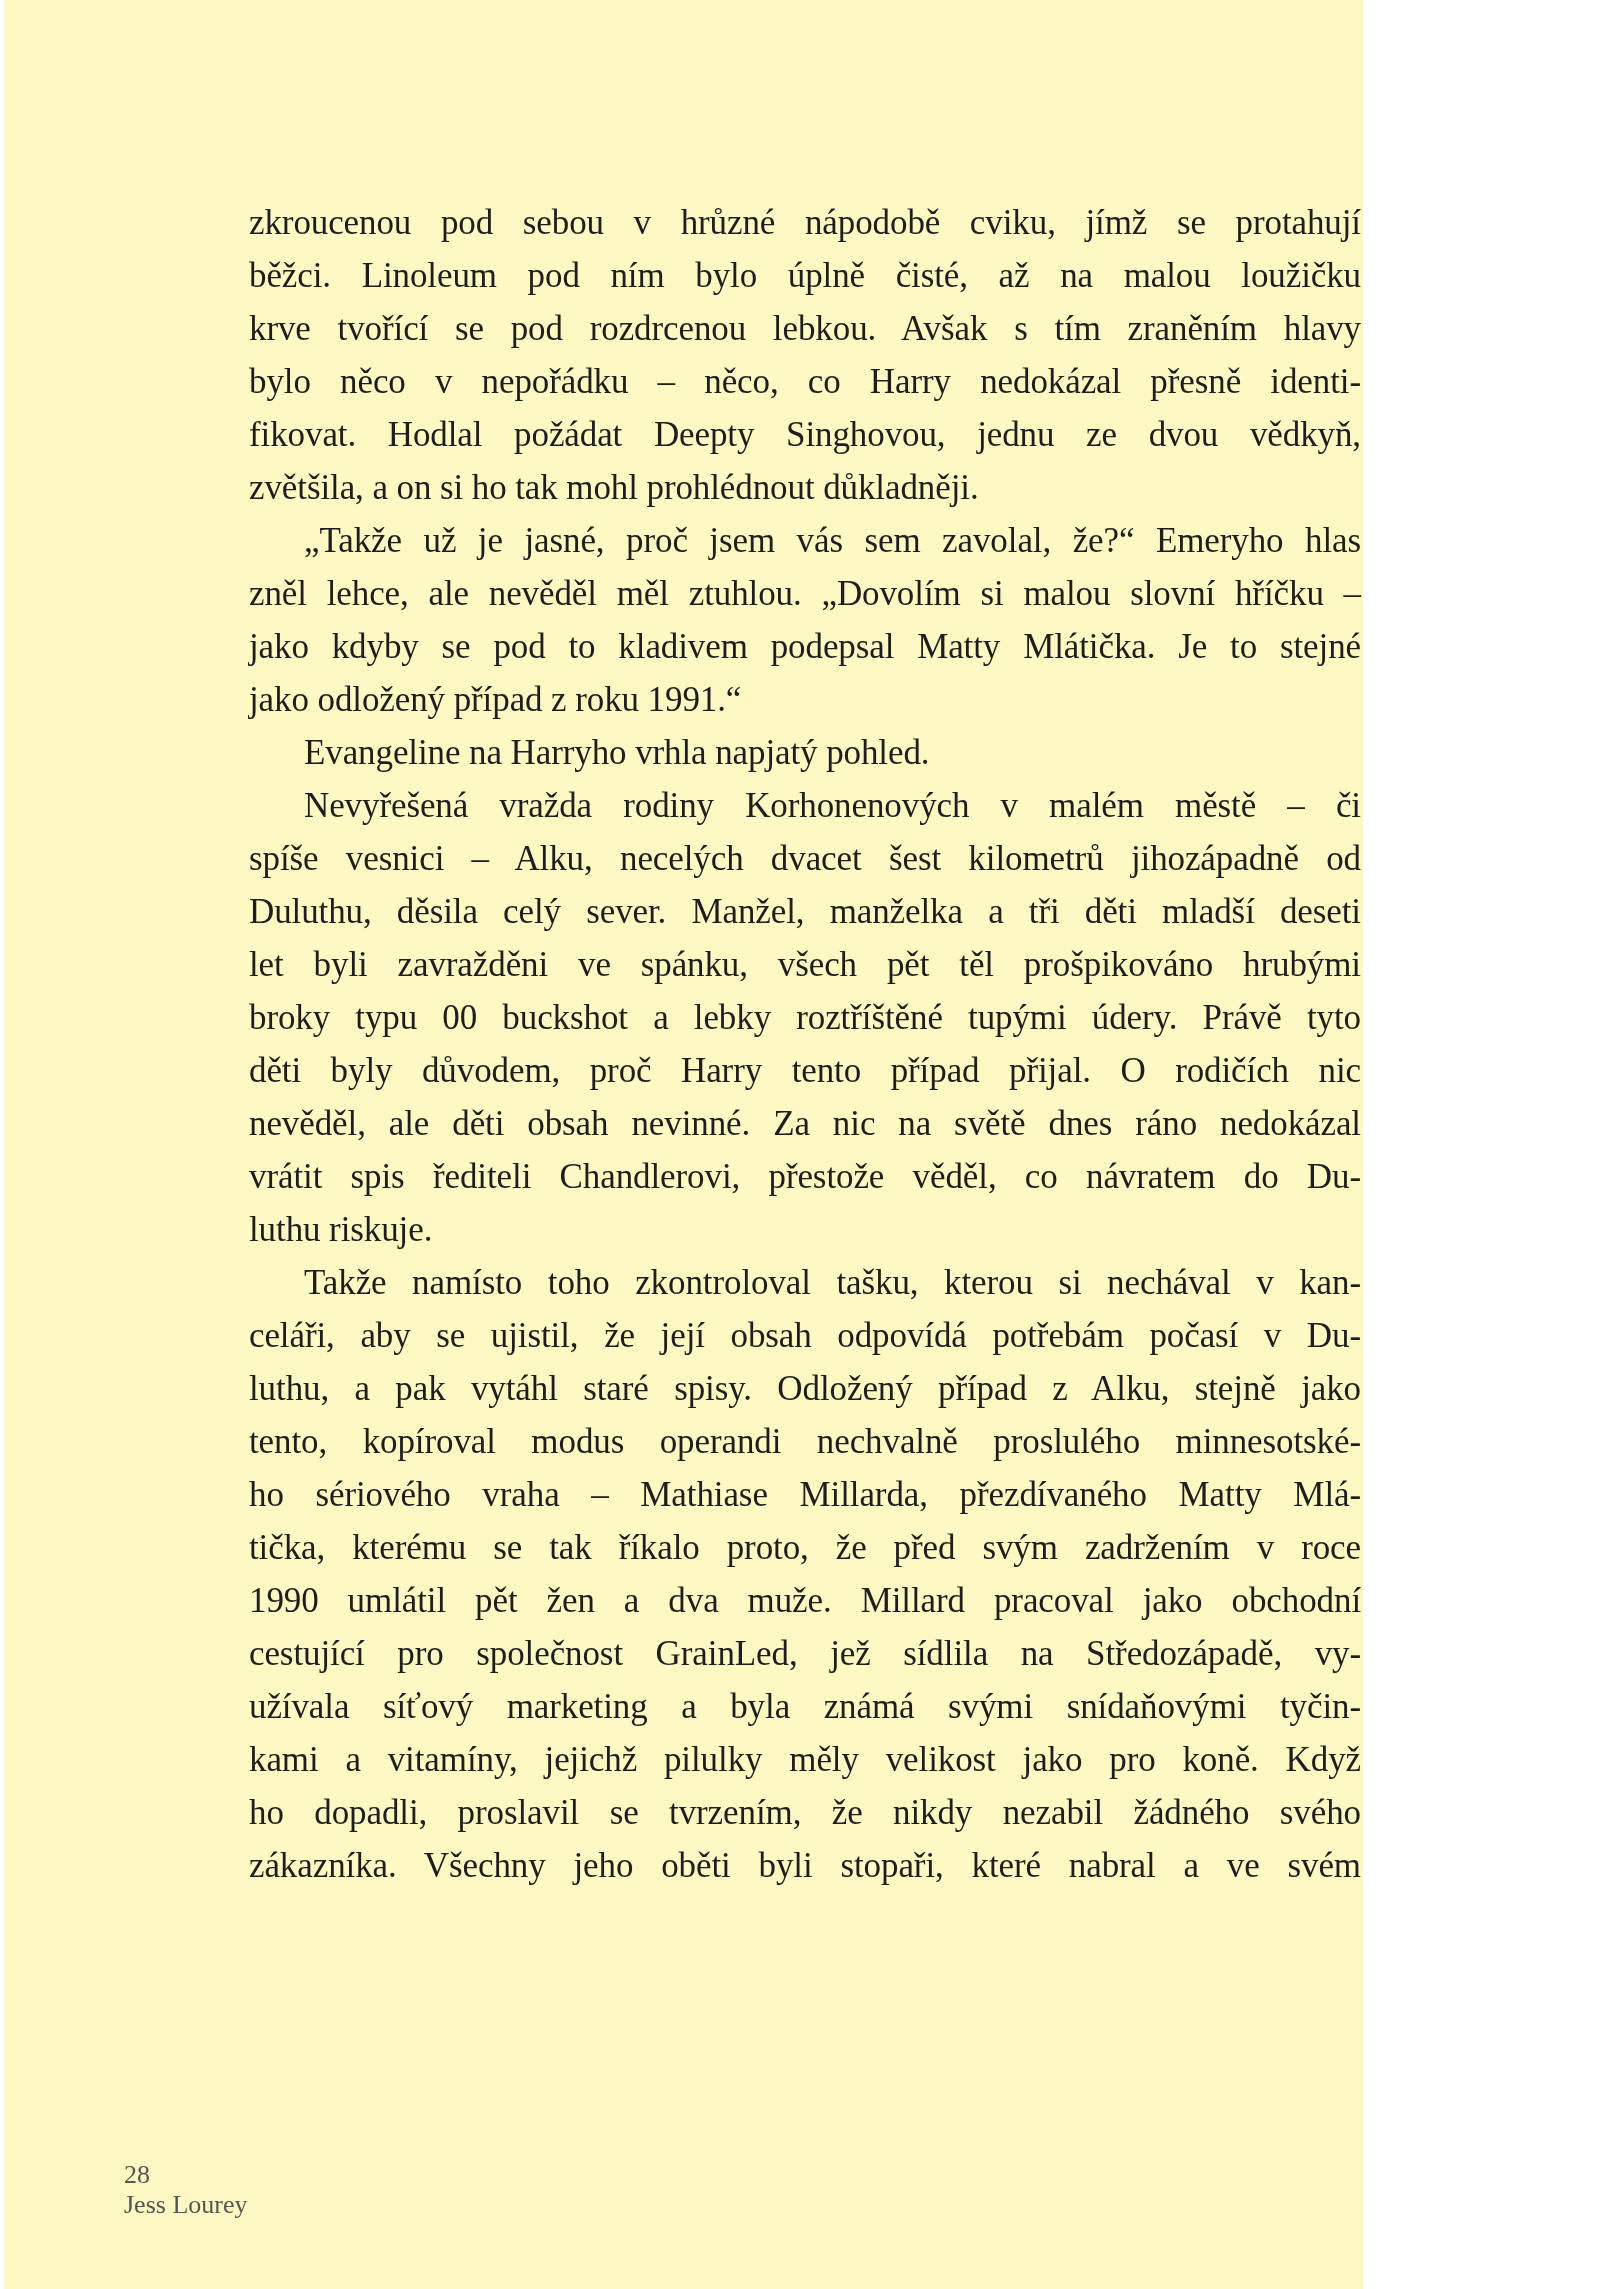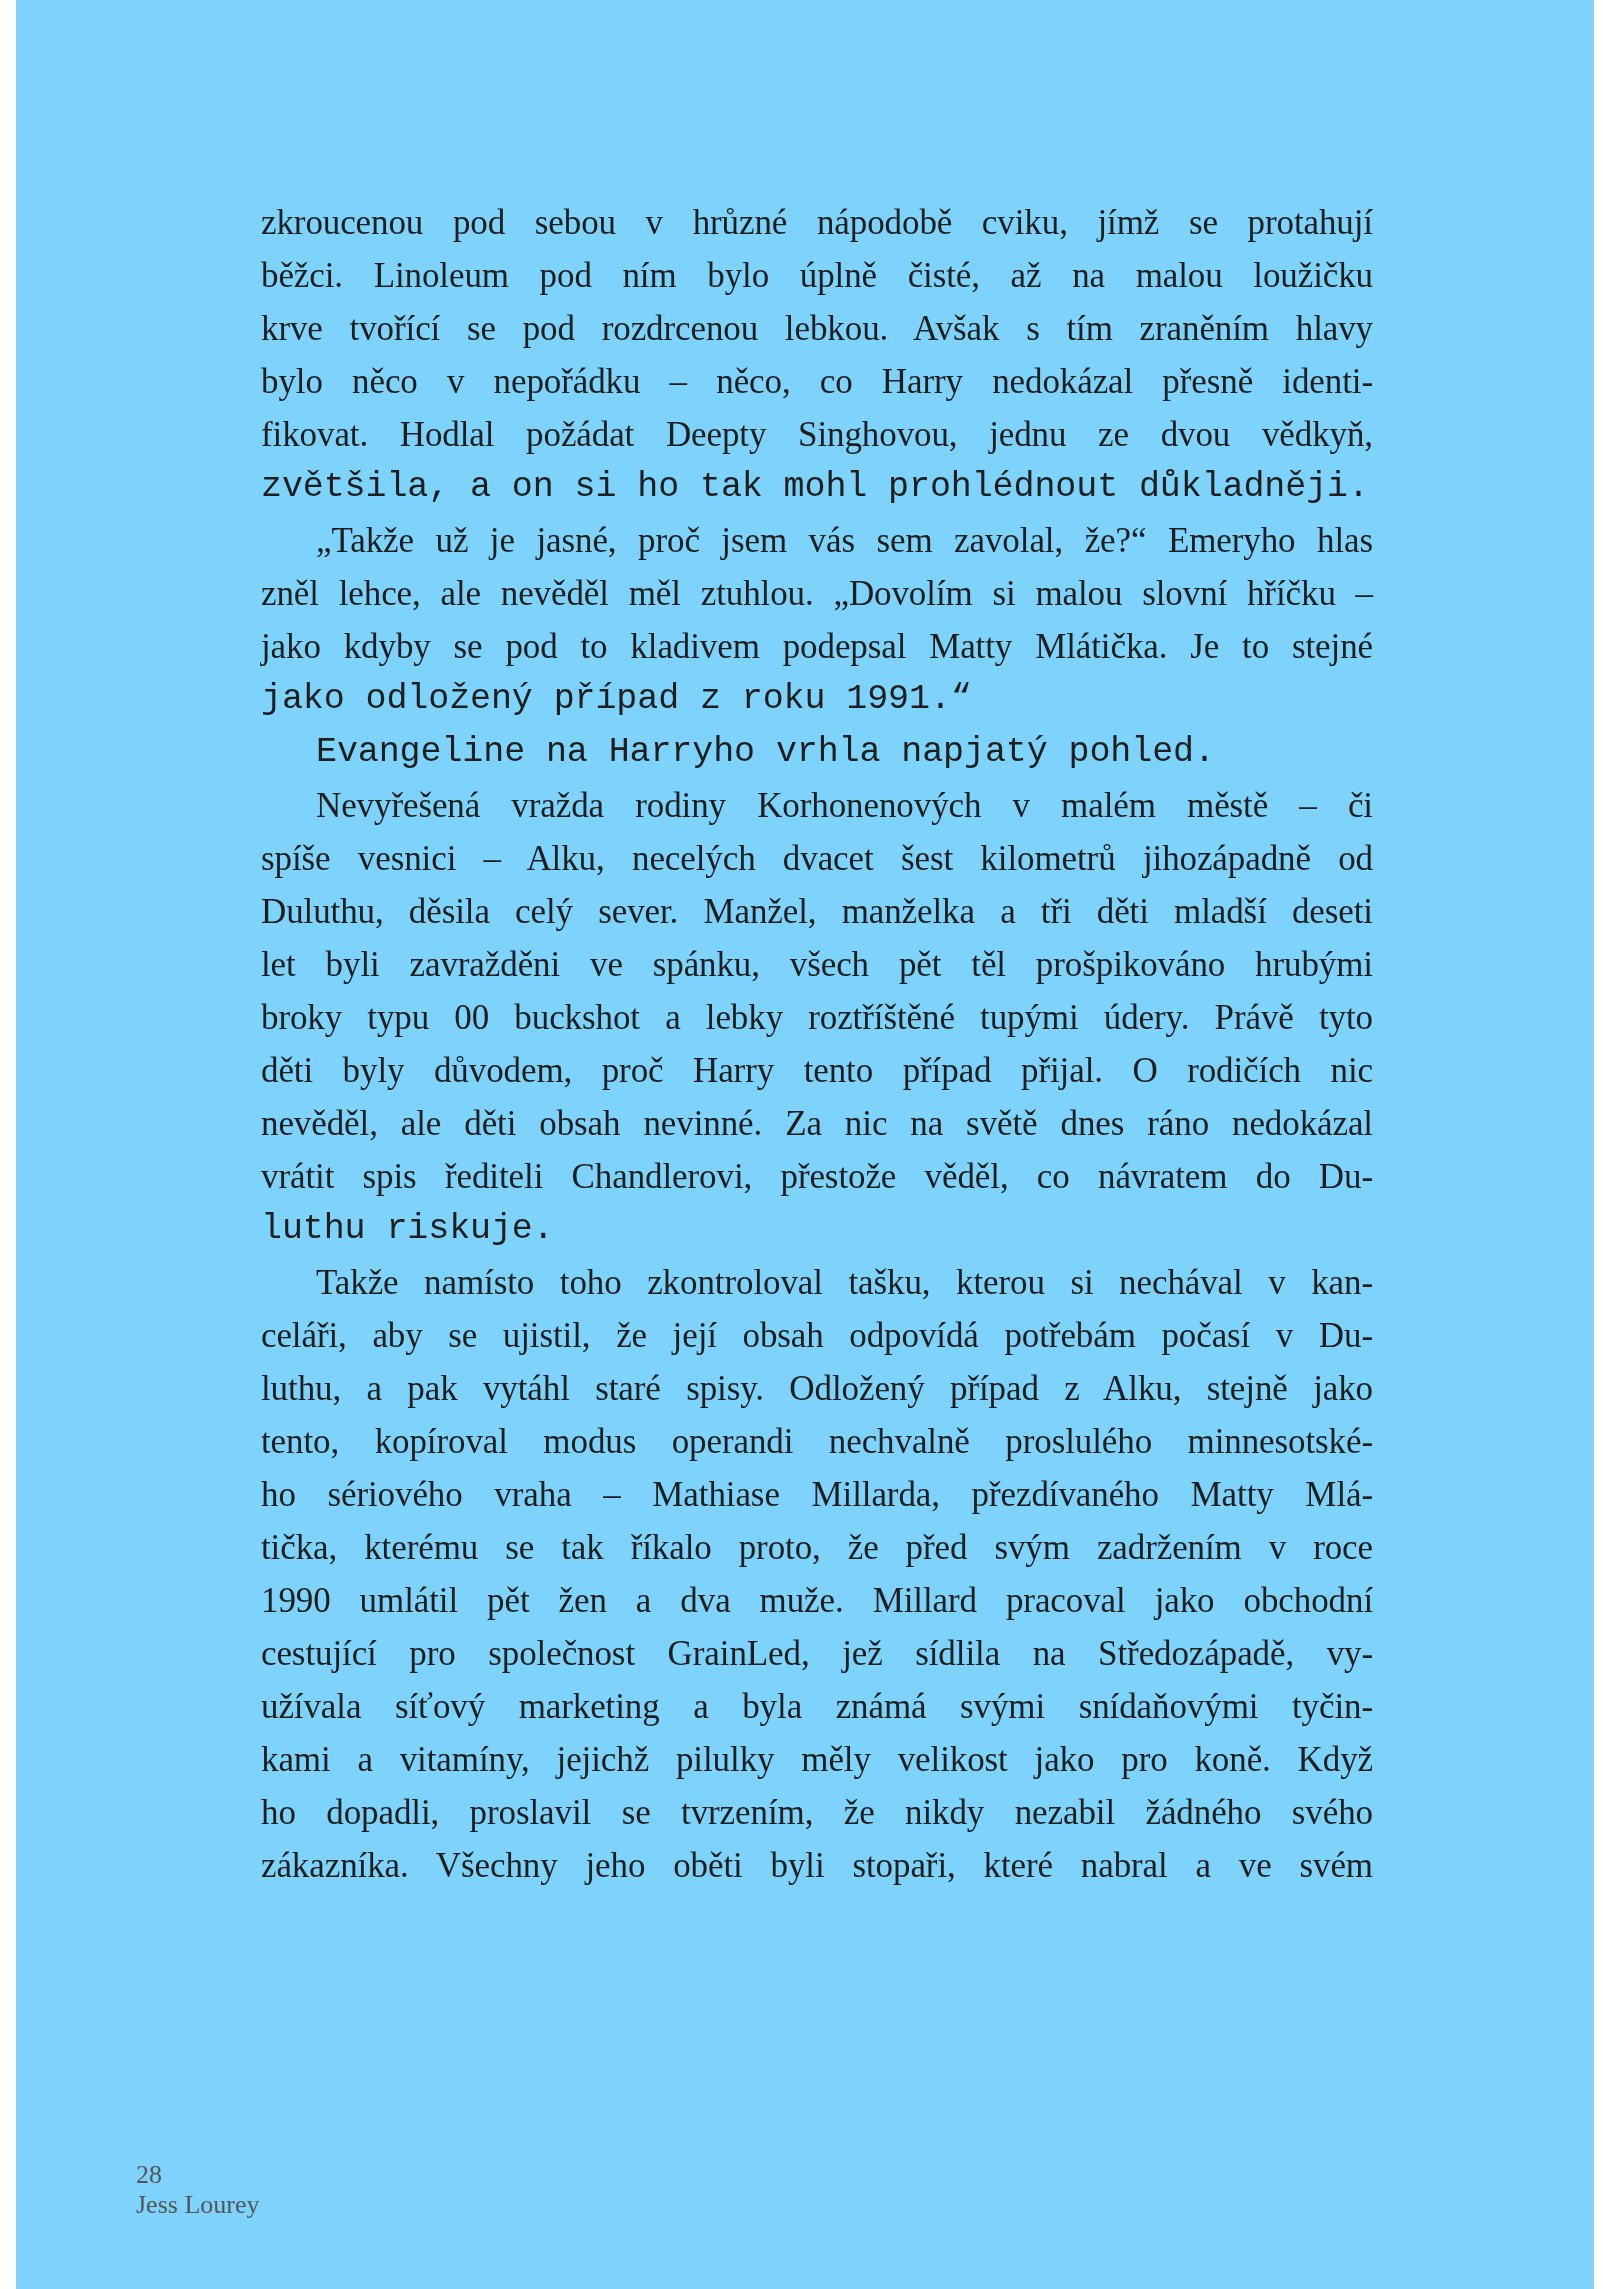--- a/index.html
+++ b/index.html
@@ -10,24 +10,24 @@
   body {
     width: 1603px;
     height: 2290px;
     position: relative;
     overflow: hidden;
     font-family: "Liberation Serif", "DejaVu Serif", serif;
     color: #1e1e1e;
   }
   .page {
     position: absolute;
-    left: 16px; top: 0;
-    width: 1578px;
+    left: 4px; top: 0;
+    width: 1359px;
     height: 2290px;
-    background: #7dd3fc;
+    background: #fef9c3;
   }
   .text-block {
     position: absolute;
     left: 245px;
     top: 196px;
     width: 1112px;
   }
   .line {
     display: block;
     height: 53px;
@@ -38,21 +38,20 @@
     text-align: justify;
     text-align-last: justify;
     letter-spacing: -0.1px;
   }
   .line.indent {
     padding-left: 55px;
   }
   .line.last {
     text-align: center;
     text-align-last: left;
-    font-family: Liberation Mono, monospace;
   }
   .line.italic {
     font-style: italic;
   }
   .footer {
     position: absolute;
     left: 120px;
     top: 2160px;
     font-size: 26px;
     color: #555555;

